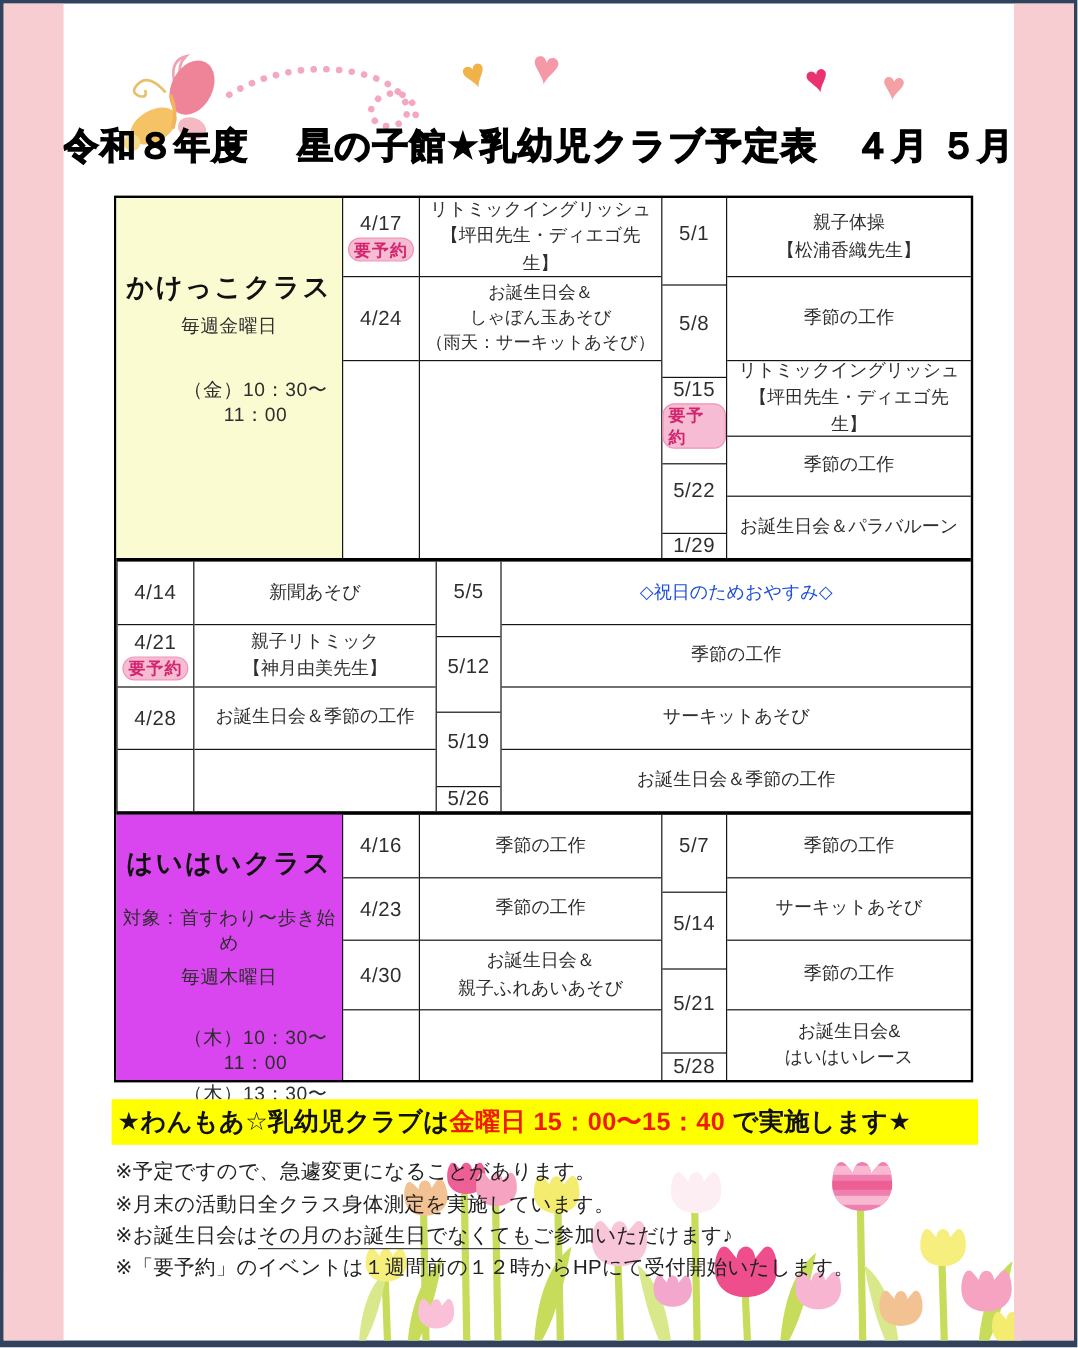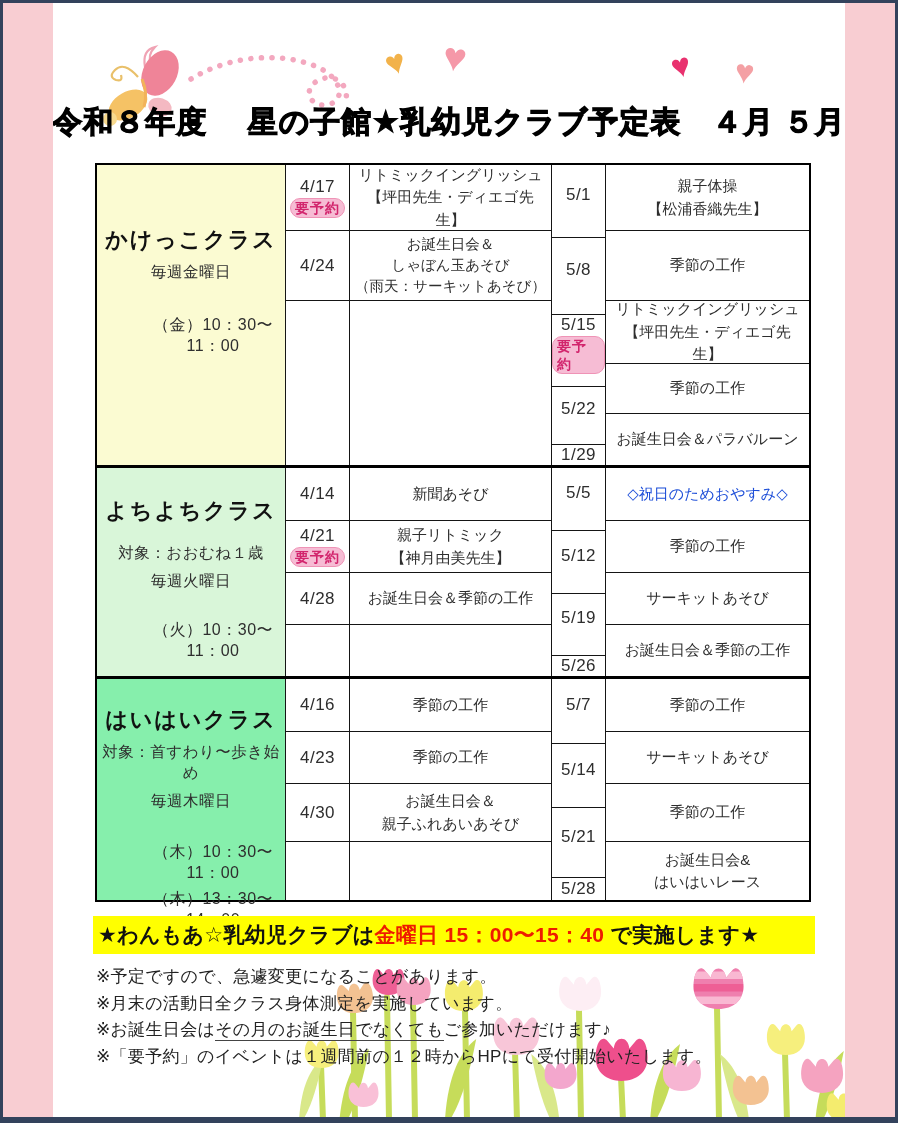--- a/index.html
+++ b/index.html
@@ -45,21 +45,21 @@
   .badge{
     display:inline-block;margin-top:1px;background:#f6bcd4;border:1.5px solid #ef93b6;
     color:#d2256d;font-weight:bold;font-size:14px;line-height:18px;
     padding:0 4px;border-radius:10px;letter-spacing:1px;
   }
   .cname{font-size:22px;font-weight:bold;letter-spacing:2px;color:#111;}
   .cdet{font-size:15.5px;color:#2e2e2e;letter-spacing:.5px;}
   .ctime{font-size:16px;color:#2e2e2e;letter-spacing:.5px;margin-left:44px;}
   .s1 .cname{margin-top:60px;} .s1 .cdet1{margin-top:15px;} .s1 .cdet2{margin-top:7px;} .s1 .ctime{margin-top:32px;}
   .s2 .cname{margin-top:28px;} .s2 .cdet1{margin-top:17px;} .s2 .cdet2{margin-top:7px;} .s2 .ctime{margin-top:28px;}
-  .s3 .cname{margin-top:26px;} .s3 .cdet1{margin-top:7px;} .s3 .cdet2{margin-top:7px;} .s3 .ctime{margin-top:30px;} .s3 .ctime2{margin-top:5px;}
+  .s3 .cname{margin-top:26px;} .s3 .cdet1{margin-top:20px;} .s3 .cdet2{margin-top:7px;} .s3 .ctime{margin-top:30px;} .s3 .ctime2{margin-top:5px;}
 
   
   .banner{
     position:absolute;left:90px;top:913px;width:722px;height:38px;z-index:2;
     background:#ffff00;display:flex;align-items:center;box-sizing:border-box;padding-left:5px;
     font-size:21px;font-weight:bold;color:#111;white-space:pre;letter-spacing:.3px;
   }
   .banner .red{color:#ee1c00;}
   .notes{position:absolute;left:93px;top:961px;z-index:2;font-size:17px;line-height:26.5px;color:#222;letter-spacing:.3px;}
   .notes .u{border-bottom:1.5px solid #444;padding-bottom:1px;}
@@ -140,26 +140,20 @@
 【松浦香織先生】</div>
         <div class="c act" style="height:70px">季節の工作</div>
         <div class="c act" style="height:63px">リトミックイングリッシュ
 【坪田先生・ディエゴ先生】</div>
         <div class="c act" style="height:50px">季節の工作</div>
         <div class="c act fill">お誕生日会＆パラバルーン</div>
       </div>
     </div>
 
     <div class="sec s2" style="height:208px">
-      <div class="ccell" style="background:#d9f6d9">
-        <div class="cname">よちよちクラス</div>
-        <div class="cdet cdet1">対象：おおむね１歳</div>
-        <div class="cdet cdet2">毎週火曜日</div>
-        <div class="ctime">（火）10：30〜11：00</div>
-      </div>
       <div class="col adate">
         <div class="c" style="height:52px">
           <span class="date">4/14</span>
         </div>
         <div class="c" style="height:52px">
           <span class="date">4/21</span>
           <span class="badge">要予約</span>
         </div>
         <div class="c" style="height:52px">
           <span class="date">4/28</span>
@@ -189,21 +183,21 @@
       </div>
       <div class="col mact">
         <div class="c act red" style="height:52px">◇祝日のためおやすみ◇</div>
         <div class="c act" style="height:52px">季節の工作</div>
         <div class="c act" style="height:52px">サーキットあそび</div>
         <div class="c act fill">お誕生日会＆季節の工作</div>
       </div>
     </div>
 
     <div class="sec s3" style="height:221px">
-      <div class="ccell" style="background:#86efac">
+      <div class="ccell" style="background:#d946ef">
         <div class="cname">はいはいクラス</div>
         <div class="cdet cdet1">対象：首すわり〜歩き始め</div>
         <div class="cdet cdet2">毎週木曜日</div>
         <div class="ctime">（木）10：30〜11：00</div>
         <div class="ctime ctime2">（木）13：30〜14：00</div>
       </div>
       <div class="col adate">
         <div class="c" style="height:52px">
           <span class="date">4/16</span>
         </div>

